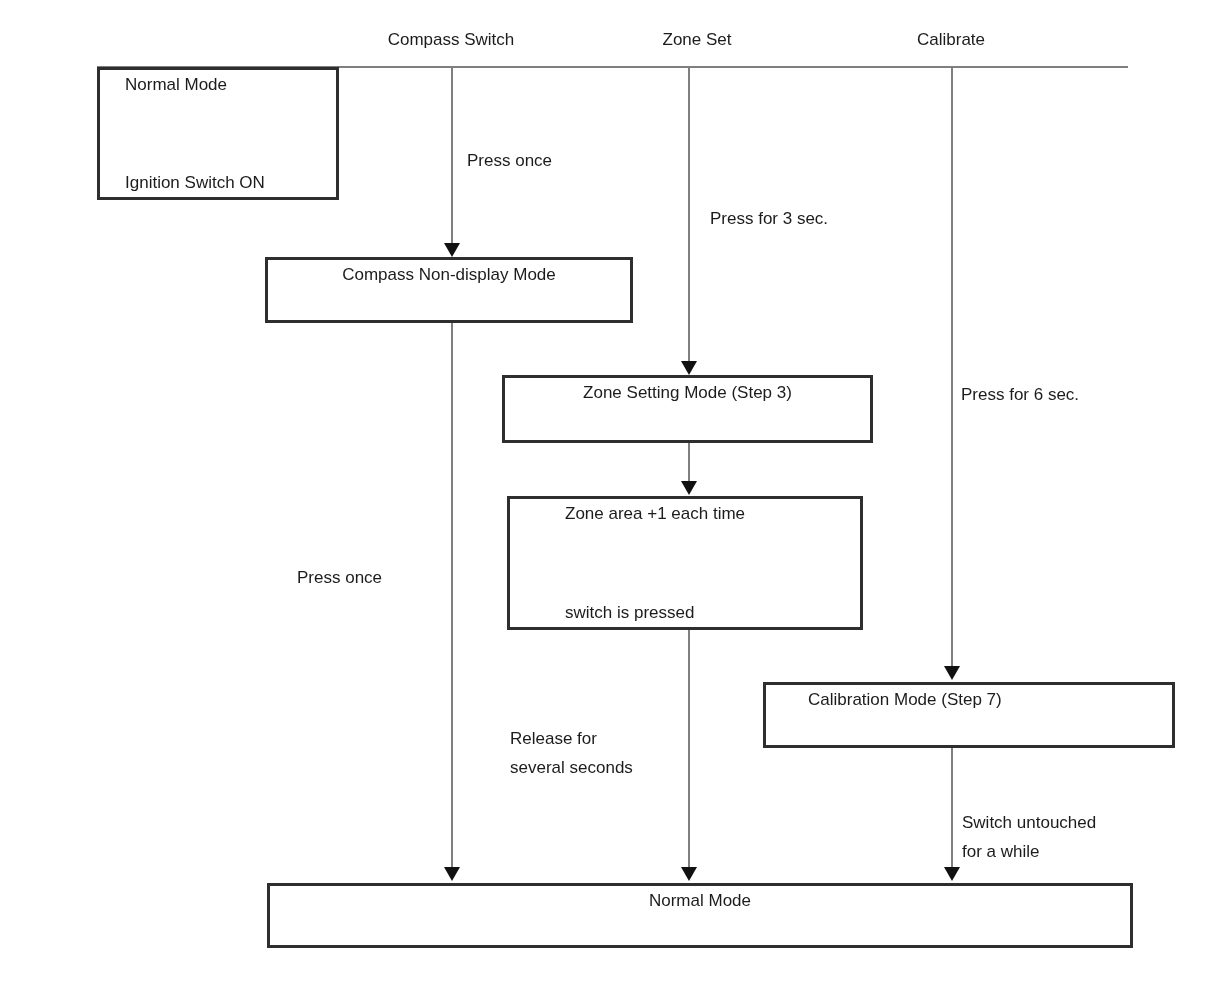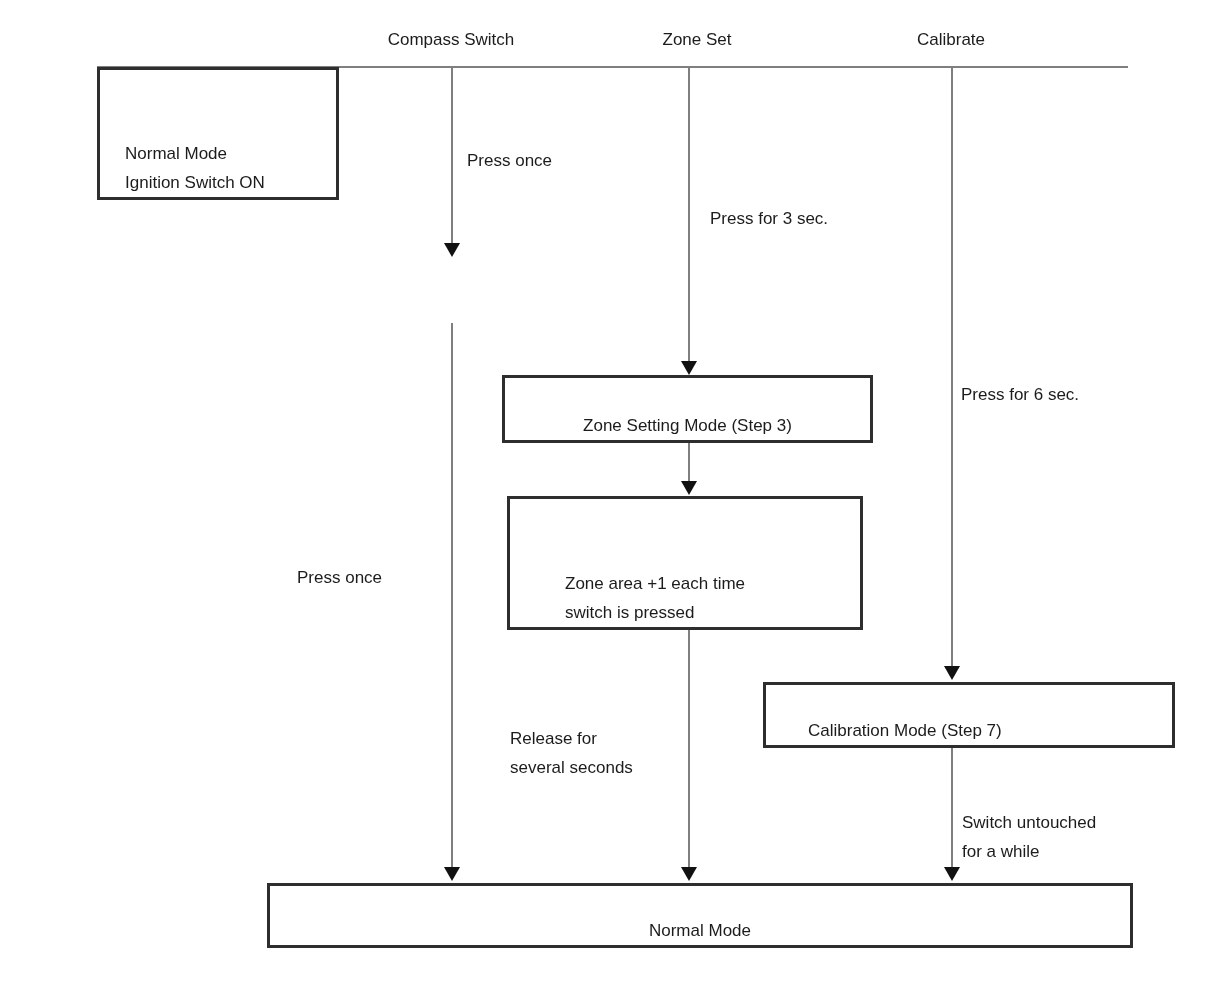--- a/index.html
+++ b/index.html
@@ -25,21 +25,21 @@
     position:absolute;width:0;height:0;
     border-left:8px solid transparent;
     border-right:8px solid transparent;
     border-top:14px solid var(--arrow);
   }
   .node{
     position:absolute;
     box-sizing:border-box;
     background:var(--background);
     border:3px solid var(--border);
-    display:flex;flex-direction:column;justify-content:flex-end;
+    display:flex;flex-direction:column;justify-content:space-between;
     line-height:29px;
   }
   .node.center{align-items:center;text-align:center;}
   .label{
     position:absolute;
     white-space:nowrap;
     line-height:29px;
   }
   .label.centered{transform:translateX(-50%);}
 </style>
@@ -69,20 +69,23 @@
   <div class="vline" style="left:951px;top:67px;height:600px;"></div>
   <div class="arrow-down" style="left:944px;top:666px;"></div>
   <div class="vline" style="left:951px;top:748px;height:120px;"></div>
   <div class="arrow-down" style="left:944px;top:867px;"></div>
 
   <div class="node" style="left:97px;top:67px;width:242px;height:133px;padding-left:25px;">
     <span>Normal Mode</span>
     <span>Ignition Switch ON</span>
   </div>
 
+  <div class="node center" style="left:265px;top:257px;width:368px;height:66px;">
+    <span>Compass Non-display Mode</span>
+  </div>
 
   <div class="node center" style="left:502px;top:375px;width:371px;height:68px;">
     <span>Zone Setting Mode (Step 3)</span>
   </div>
 
   <div class="node" style="left:507px;top:496px;width:356px;height:134px;padding-left:55px;">
     <span>Zone area +1 each time</span>
     <span>switch is pressed</span>
   </div>
 

